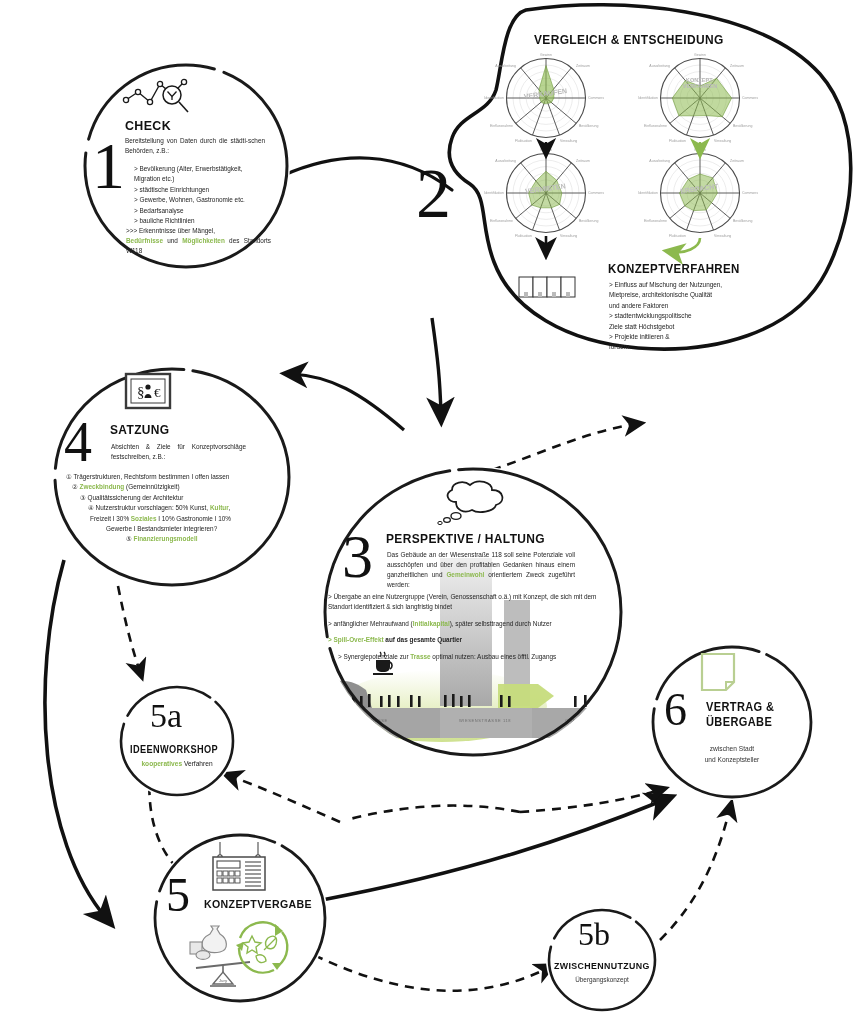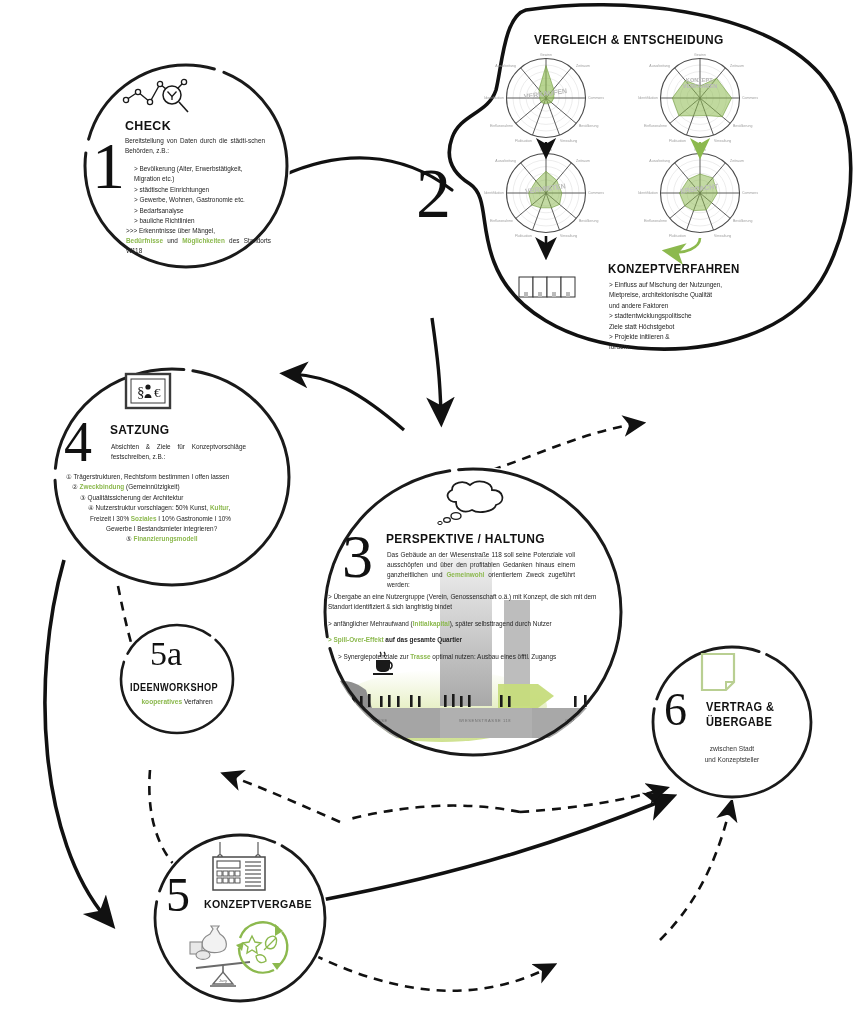--- a/index.html
+++ b/index.html
@@ -445,21 +445,21 @@
       </div>
       <div style="height:6px;"></div>
       <div style="padding-left:10px;">
         <span>&gt; Synergiepotenziale zur</span>
         <span class="greenb">Trasse</span>
         <span>optimal nutzen: Ausbau eines öfftl. Zugangs</span>
       </div>
     </div>
   </div>
 
-  <div class="bubble" style="left:118px;top:622px;width:118px;height:114px;">
+  <div class="bubble" style="left:118px;top:684px;width:118px;height:114px;">
     <svg class="ring" viewBox="0 0 118 114">
       <ellipse cx="59" cy="57" rx="56" ry="54" fill="#fff" stroke="#1a1a1a" stroke-width="2.6" stroke-dasharray="190 9 95 7" stroke-linecap="round"></ellipse>
     </svg>
     <div class="abs bignum" style="left:32px;top:18px;font-size:34px;">5a</div>
     <div class="abs heading" style="left:12px;top:60px;font-size:10px;">IDEENWORKSHOP</div>
     <div class="abs" style="left:0;top:76px;width:118px;text-align:center;font-size:6.6px;">
       
       <span class="greenb">kooperatives</span>
       <span>Verfahren</span>
     </div>
@@ -515,20 +515,28 @@
       <path d="M45,6 L53,13 L45,18 Z" fill="#8cb94e"></path>
       <path d="M52,45 L47,52 L42,45 Z" fill="#8cb94e"></path>
       <path d="M12,33 L6,27 L14,24 Z" fill="#8cb94e"></path>
       <path d="M22,18 L25,24 L31,25 L26,29 L27,35 L22,32 L17,35 L18,29 L13,25 L19,24 Z" fill="none" stroke="#8cb94e" stroke-width="1.4"></path>
       <path d="M38,20 c6,-4 10,-1 8,6 c-2,6 -8,6 -10,2 c-1,-3 0,-6 2,-8 Z" fill="none" stroke="#8cb94e" stroke-width="1.4"></path>
       <path d="M46,20 L34,32" stroke="#8cb94e" stroke-width="1.2"></path>
       <path d="M26,38 c5,-3 10,0 10,5 c-4,3 -9,2 -10,-5 Z" fill="none" stroke="#8cb94e" stroke-width="1.4"></path>
     </svg>
   </div>
 
+  <div class="bubble" style="left:546px;top:908px;width:112px;height:104px;">
+    <svg class="ring" viewBox="0 0 112 104">
+      <ellipse cx="56" cy="52" rx="53" ry="50" fill="#fff" stroke="#1a1a1a" stroke-width="2.6" stroke-dasharray="175 9 88 7" stroke-linecap="round"></ellipse>
+    </svg>
+    <div class="abs bignum" style="left:32px;top:14px;font-size:32px;">5b</div>
+    <div class="abs heading" style="left:8px;top:52px;font-size:9.6px;">ZWISCHENNUTZUNG</div>
+    <div class="abs" style="left:0;top:68px;width:112px;text-align:center;font-size:6.4px;color:#333;">Übergangskonzept</div>
+  </div>
 
   <div class="bubble" style="left:650px;top:644px;width:164px;height:156px;">
     <svg class="ring" viewBox="0 0 164 156">
       <ellipse cx="82" cy="78" rx="79" ry="75" fill="#fff" stroke="#1a1a1a" stroke-width="2.8" stroke-dasharray="255 10 125 8" stroke-linecap="round"></ellipse>
     </svg>
     <svg class="abs" style="left:50px;top:8px;width:36px;height:42px;" viewBox="0 0 36 42">
       <path d="M2,2 L27,2 L34,2 L34,30 L26,38 L2,38 Z" fill="#fff" stroke="#b9cf92" stroke-width="2.2"></path>
       <path d="M34,30 L26,30 L26,38" fill="none" stroke="#b9cf92" stroke-width="2"></path>
     </svg>
     <div class="abs bignum" style="left:14px;top:48px;font-size:46px;">6</div>

